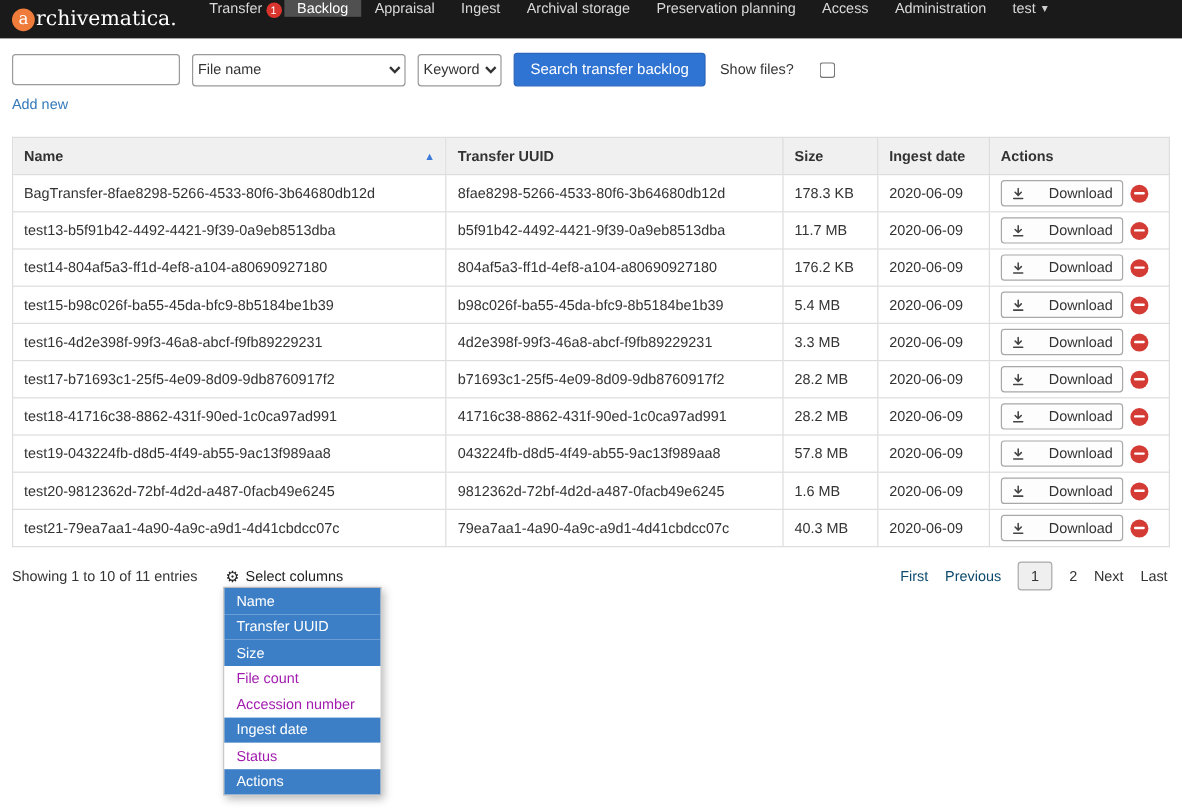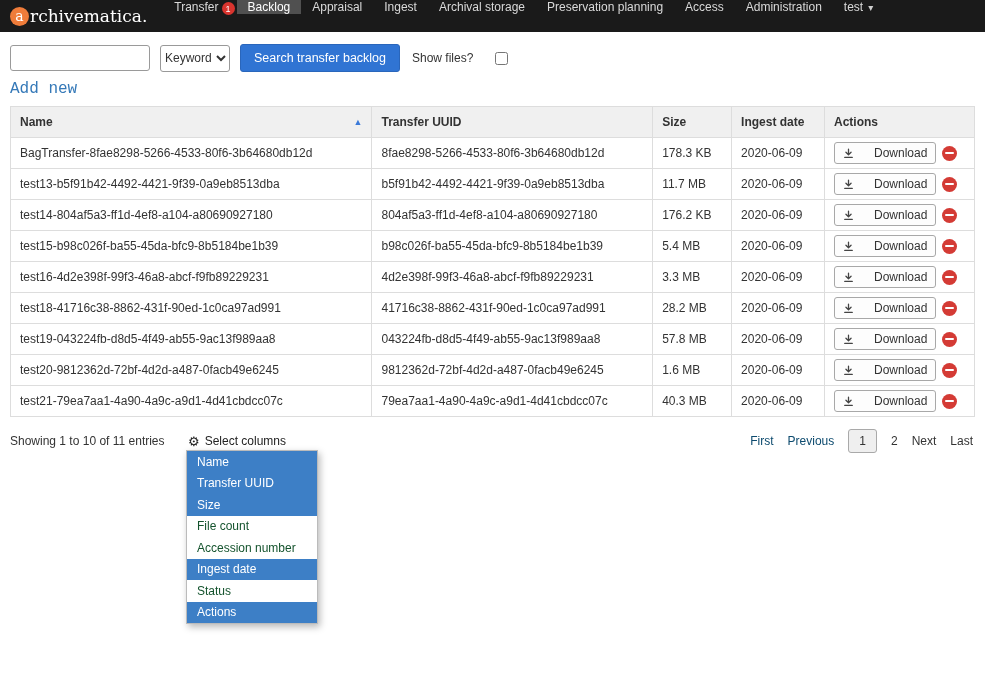--- a/index.html
+++ b/index.html
@@ -21,21 +21,21 @@
   .caret { margin-left:5px; font-size:10px; color:#cfcfcf; }
   
   .search-row { display:flex; align-items:center; gap:10px; padding:12px 10px 2px; }
   .search-input { width:140px; height:26px; border:1px solid #9a9a9a; border-radius:3px; padding:0 6px; font-size:12px; font-family:inherit; }
   .sel { height:27px; font-size:12px; font-family:inherit; border:1px solid #999; border-radius:3px; background:#fff; color:#333; }
   .field-sel { width:178px; }
   .kw-sel { width:70px; }
   .search-btn { background:#3074d3; color:#fff; border:1px solid #2a66bb; border-radius:3px; height:28px;
                 padding:0 13px; font-size:12.5px; font-family:inherit; cursor:pointer; }
   .show-files { display:flex; align-items:center; gap:18px; cursor:pointer; margin-left:2px; }
-  .add-new { display:inline-block; color:#3579b8; text-decoration:none; margin:6px 10px 5px; font-size:16px;font-family:Liberation Mono, monospace; }
+  .add-new { display:inline-block; color:#3579b8; text-decoration:none; margin:6px 10px 17px; font-size:12px; }
   
   .backlog-table { width:965px; margin:3px 10px 0; border-collapse:collapse; }
   .c0{width:362px}.c1{width:281px}.c2{width:79px}.c3{width:93px}.c4{width:150px}
   .backlog-table th, .backlog-table td { border:1px solid #ddd; text-align:left; font-size:12px; }
   .backlog-table th { background:#f0f0f0; font-weight:bold; color:#333; padding:8px 9px; cursor:pointer; }
   .backlog-table td { padding:8px 9px; color:#333; background:#fff; }
   th.col-0 { position:relative; }
   .sort-arrow { position:absolute; right:9px; top:10px; color:#3b7ad9; font-size:9px; }
   td.actions-cell { padding:4px 9px; white-space:nowrap; }
   .dl-btn { display:inline-flex; align-items:center; gap:20px; border:1px solid #a8a8a8; background:#fdfdfd;
@@ -50,21 +50,21 @@
   .gear { font-size:13px; }
   .pagination { margin-left:auto; display:flex; align-items:center; gap:14px; padding-right:2px; }
   .pagination span { cursor:pointer; }
   .page-muted { color:#0c4a6e; cursor:default !important; }
   .page-current { border:1px solid #a9a9a9; background:#efefef; padding:4px 10px; border-radius:3px; color:#333; }
   .page-normal { color:#333; }
   
   .cols-menu { position:absolute; left:186px; top:33px; width:132px; background:#fff; border:1px solid #bbb;
                box-shadow:2px 3px 7px rgba(0,0,0,.28); z-index:10; }
   .cols-item { padding:3px 10px; height:21.5px; display:flex; align-items:center; font-size:12px;
-               background:#fff; color:#14532d; cursor:pointer; }
+               background:#fff; color:#a21caf; cursor:pointer; }
   .cols-item.selected { background:#3d7fc6; color:#fff; }
 </style>
 </head>
 <body>
 
 
 
 <nav class="navbar">
   <div class="logo">
     <span class="logo-a">a</span>
@@ -98,20 +98,23 @@
       </div>
       <div class="nav-item">
         <span>test</span>
         <span class="caret">▾</span>
       </div>
     </div>
 </nav>
 
 <div class="search-row">
   <input type="text" class="search-input" value="" style="">
+  <select class="sel field-sel">
+    <option>File name</option>
+  </select>
   <select class="sel kw-sel">
     <option>Keyword</option>
   </select>
   <button class="search-btn">Search transfer backlog</button>
   <label class="show-files">
     <span>Show files?</span>
     <input type="checkbox" style="">
   </label>
 </div>
 
@@ -180,20 +183,32 @@
             <svg width="11" height="11" viewBox="0 0 12 12">
               <path d="M6 1.3 V7 M3.2 4.6 L6 7.4 L8.8 4.6 M1.9 10.3 H10.1" stroke="#444" stroke-width="1.4" fill="none" stroke-linecap="round" stroke-linejoin="round"></path>
             </svg>
             <span>Download</span>
           </button><span class="minus"></span></td>
       </tr>
       <tr>
         <td>test16-4d2e398f-99f3-46a8-abcf-f9fb89229231</td>
         <td>4d2e398f-99f3-46a8-abcf-f9fb89229231</td>
         <td>3.3 MB</td>
+        <td>2020-06-09</td>
+        <td class="actions-cell"><button class="dl-btn">
+            <svg width="11" height="11" viewBox="0 0 12 12">
+              <path d="M6 1.3 V7 M3.2 4.6 L6 7.4 L8.8 4.6 M1.9 10.3 H10.1" stroke="#444" stroke-width="1.4" fill="none" stroke-linecap="round" stroke-linejoin="round"></path>
+            </svg>
+            <span>Download</span>
+          </button><span class="minus"></span></td>
+      </tr>
+      <tr>
+        <td>test17-b71693c1-25f5-4e09-8d09-9db8760917f2</td>
+        <td>b71693c1-25f5-4e09-8d09-9db8760917f2</td>
+        <td>28.2 MB</td>
         <td>2020-06-09</td>
         <td class="actions-cell"><button class="dl-btn">
             <svg width="11" height="11" viewBox="0 0 12 12">
               <path d="M6 1.3 V7 M3.2 4.6 L6 7.4 L8.8 4.6 M1.9 10.3 H10.1" stroke="#444" stroke-width="1.4" fill="none" stroke-linecap="round" stroke-linejoin="round"></path>
             </svg>
             <span>Download</span>
           </button><span class="minus"></span></td>
       </tr>
       <tr>
         <td>test18-41716c38-8862-431f-90ed-1c0ca97ad991</td>

